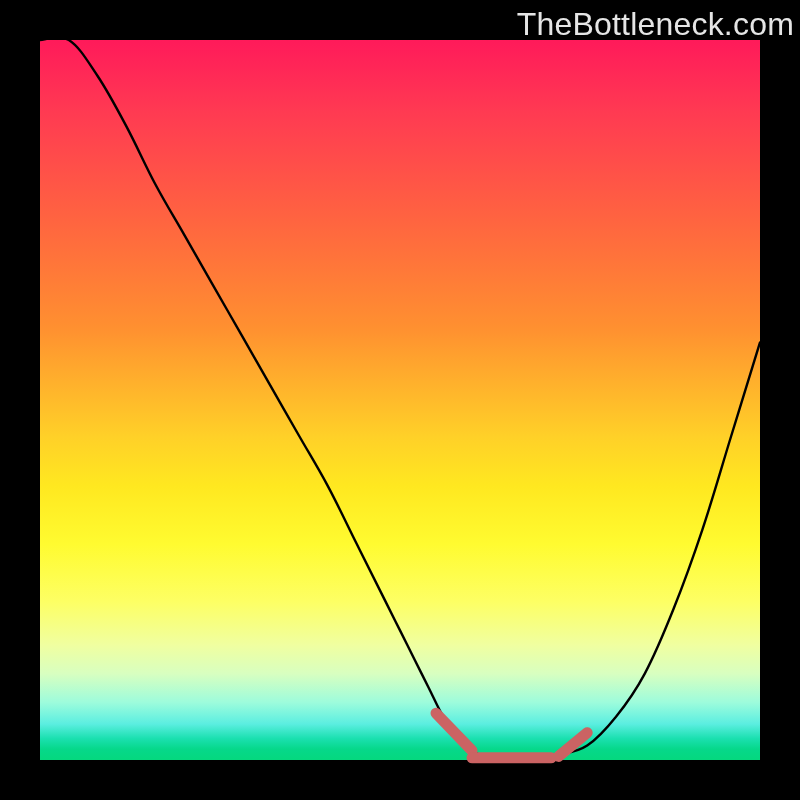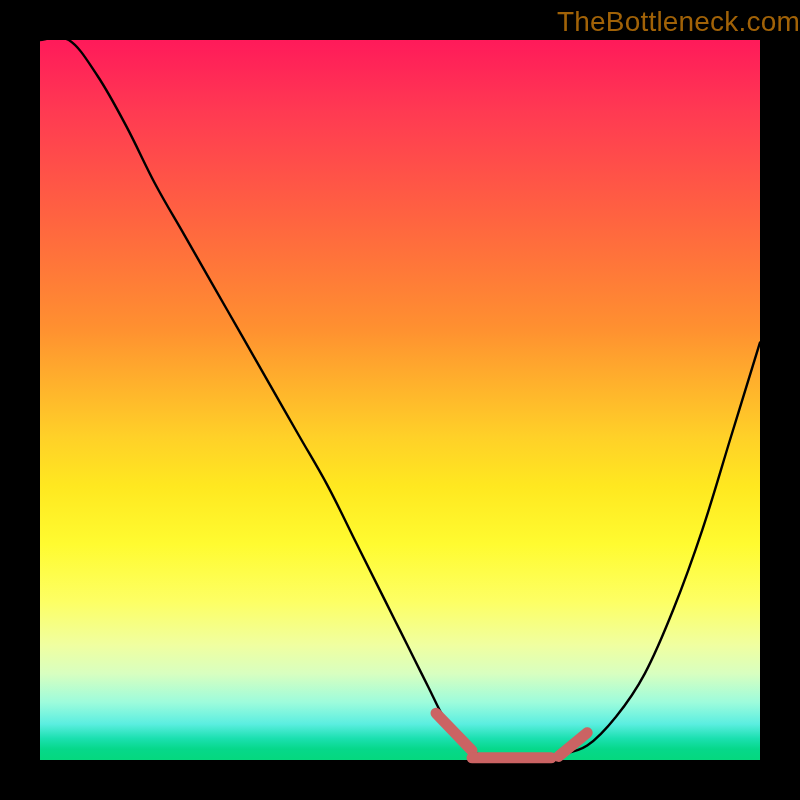--- a/index.html
+++ b/index.html
@@ -31,23 +31,23 @@
       #9dfcdc 92%,
       #5beee0 95%,
       #1be0b0 97%,
       #06d88a 98.5%,
       #05d87e 100%
     );
   }
   .watermark {
     position: absolute;
     top: 6px;
-    right: 0;
-    color: #a16207;
-    font-size: 28px;
+    right: 6px;
+    color: #e5e5e5;
+    font-size: 32px;
     font-weight: 500;
     letter-spacing: 0.2px;
     user-select: none;
   }
   svg.curve {
     position: absolute;
     left: 0;
     top: 0;
     width: 720px;
     height: 720px;

